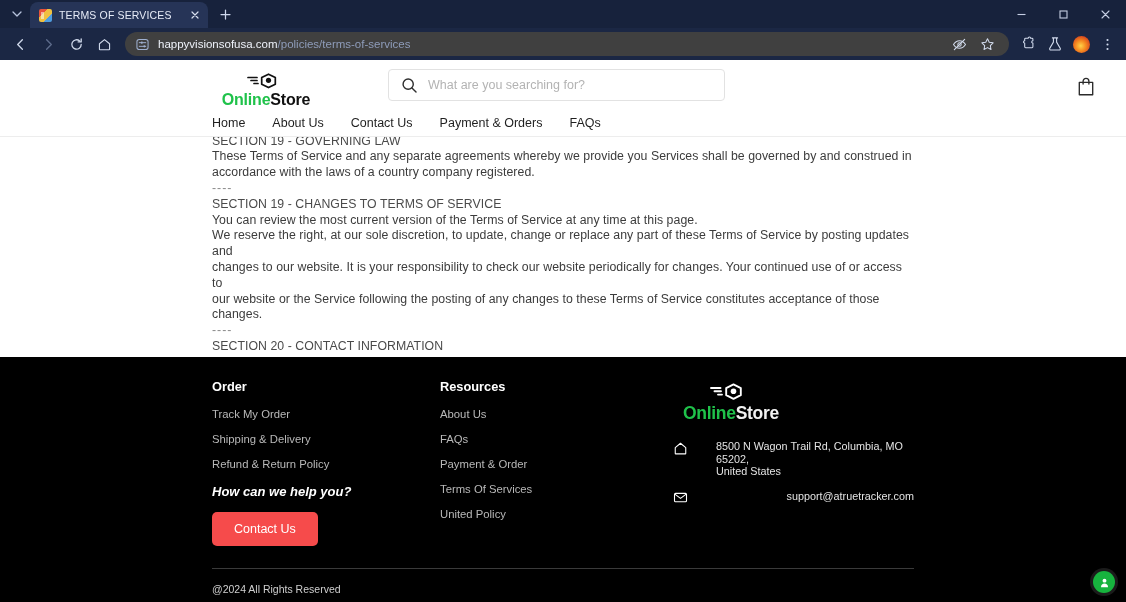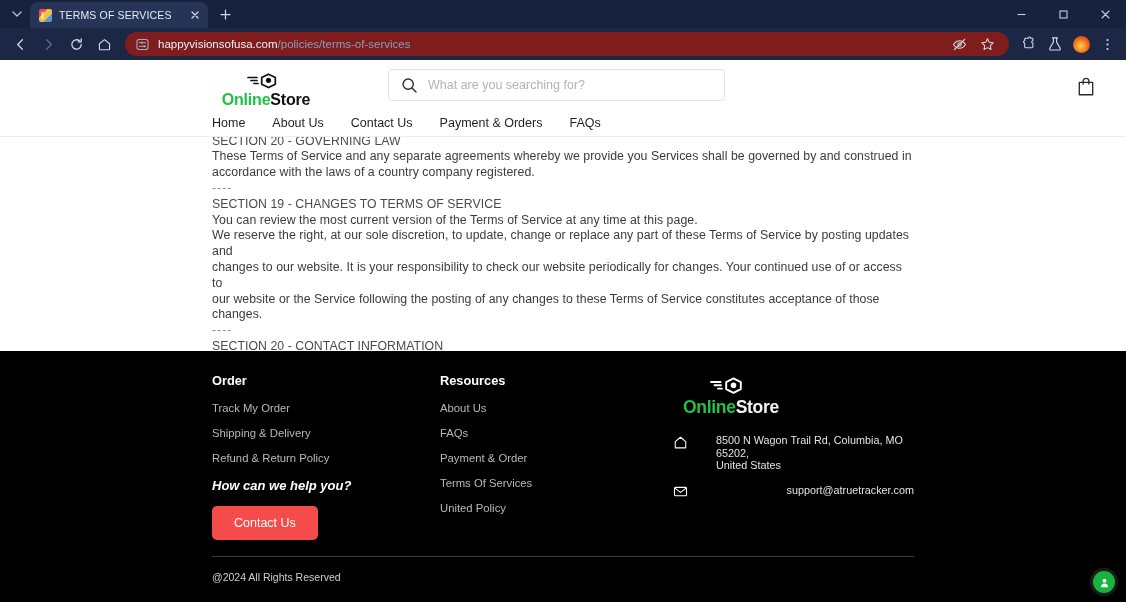--- a/index.html
+++ b/index.html
@@ -46,21 +46,21 @@
   .win-controls { margin-left: auto; display: flex; height: 28px; }
   .win-btn { width: 42px; height: 28px; display: flex; align-items: center; justify-content: center; color: #c5cee3; }
 
   .toolbar {
     height: 32px; background: #1b2744;
     display: flex; align-items: center; gap: 2px; padding: 0 7px;
   }
   .nav-btn { width: 26px; height: 26px; display: flex; align-items: center; justify-content: center; color: #cfd8ea; flex:none; }
   .nav-btn.disabled { color: #5e6c8c; }
   .omnibox {
-    flex: 1; height: 24px; background: #7f1d1d; border-radius: 13px;
+    flex: 1; height: 24px; background: #404040; border-radius: 13px;
     display: flex; align-items: center; padding: 0 10px; gap: 8px;
     margin: 0 6px; min-width: 0;
   }
   .omni-icon { width: 15px; height: 15px; flex: none; display:flex; align-items:center; justify-content:center; color:#9fb0d0; }
   .omni-text { font-size: 11.5px; white-space: nowrap; overflow: hidden; text-overflow: ellipsis; }
   .omni-domain { color: #eef2fa; }
   .omni-path { color: #8e9cba; }
   .omni-actions { display: flex; align-items: center; gap: 4px; margin-left: auto; flex:none; }
   .tb-icon { width: 24px; height: 24px; display: flex; align-items: center; justify-content: center; color: #d3dcee; flex:none; }
   .profile-av {
@@ -126,22 +126,22 @@
   .fbrand { display:flex; flex-direction:column; align-items:center; width:118px; }
   .fbrand-mark { height: 21px; display:flex; align-items:center; justify-content:center; }
   .fbrand-text { font-size: 17.5px; font-weight: bold; letter-spacing:-.3px; margin-top:1px; }
   .fbrand-store { color: #f2f2f2; }
   .f-contact-row { display: flex; gap: 27px; align-items: flex-start; margin-top: 16px; }
   .f-contact-row.second { margin-top: 11px; align-items:center;justify-content:space-between; }
   .f-ico { width: 17px; flex:none; display:flex; align-items:center; justify-content:center; color:#ffffff; padding-top:1px;}
   .f-contact-text { font-size: 10.8px; line-height: 12.5px; color: #e3e3e3; }
 
   .footer-bottom {
-    margin-top: 16px; border-top: 1px solid #3a3a3a;
-    padding: 14px 0 0 0; height: 46px;
+    margin-top: 22px; border-top: 1px solid #3a3a3a;
+    padding: 14px 0 0 0; height: 34px;
   }
   .copyright { font-size: 10.5px; color: #cfcfcf; }
 
   .chat-widget {
     position: absolute; right: 11px; bottom: 9px;
     width: 22px; height: 22px; border-radius: 50%;
     background: #17b33e; display: flex; align-items: center; justify-content: center;
     box-shadow: 0 0 0 3px #1b1b1b;
   }
 </style>
@@ -302,21 +302,21 @@
         <span class="nav-link">Home</span>
         <span class="nav-link">About Us</span>
         <span class="nav-link">Contact Us</span>
         <span class="nav-link">Payment &amp; Orders</span>
         <span class="nav-link">FAQs</span>
       </div>
     </div>
 
     <div class="content">
       <div class="content-scroll clipped-top">
-        <div class="tos-line heading">SECTION 20 - GOVERNING LAW</div>
+        <div class="tos-line heading">SECTION 19 - GOVERNING LAW</div>
         <div class="tos-line">These Terms of Service and any separate agreements whereby we provide you Services shall be governed by and construed in</div>
         <div class="tos-line">accordance with the laws of a country company registered.</div>
         <div class="tos-line sep">----</div>
         <div class="tos-line heading">SECTION 19 - CHANGES TO TERMS OF SERVICE</div>
         <div class="tos-line">You can review the most current version of the Terms of Service at any time at this page.</div>
         <div class="tos-line">We reserve the right, at our sole discretion, to update, change or replace any part of these Terms of Service by posting updates and</div>
         <div class="tos-line">changes to our website. It is your responsibility to check our website periodically for changes. Your continued use of or access to</div>
         <div class="tos-line">our website or the Service following the posting of any changes to these Terms of Service constitutes acceptance of those</div>
         <div class="tos-line">changes.</div>
         <div class="tos-line sep">----</div>

